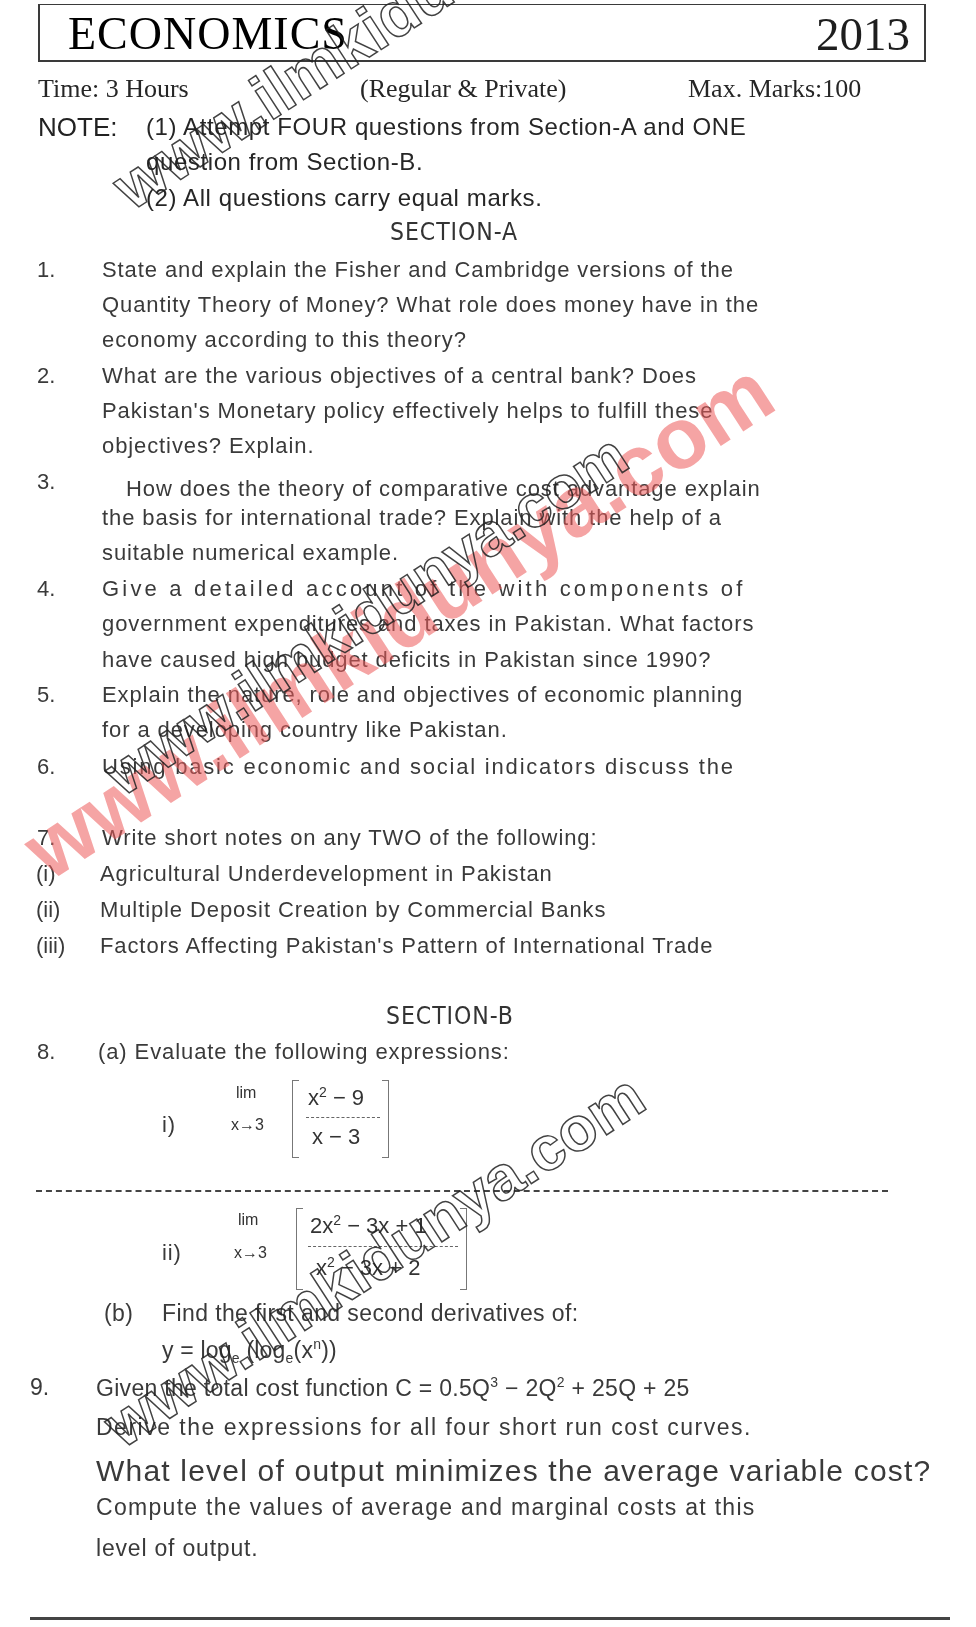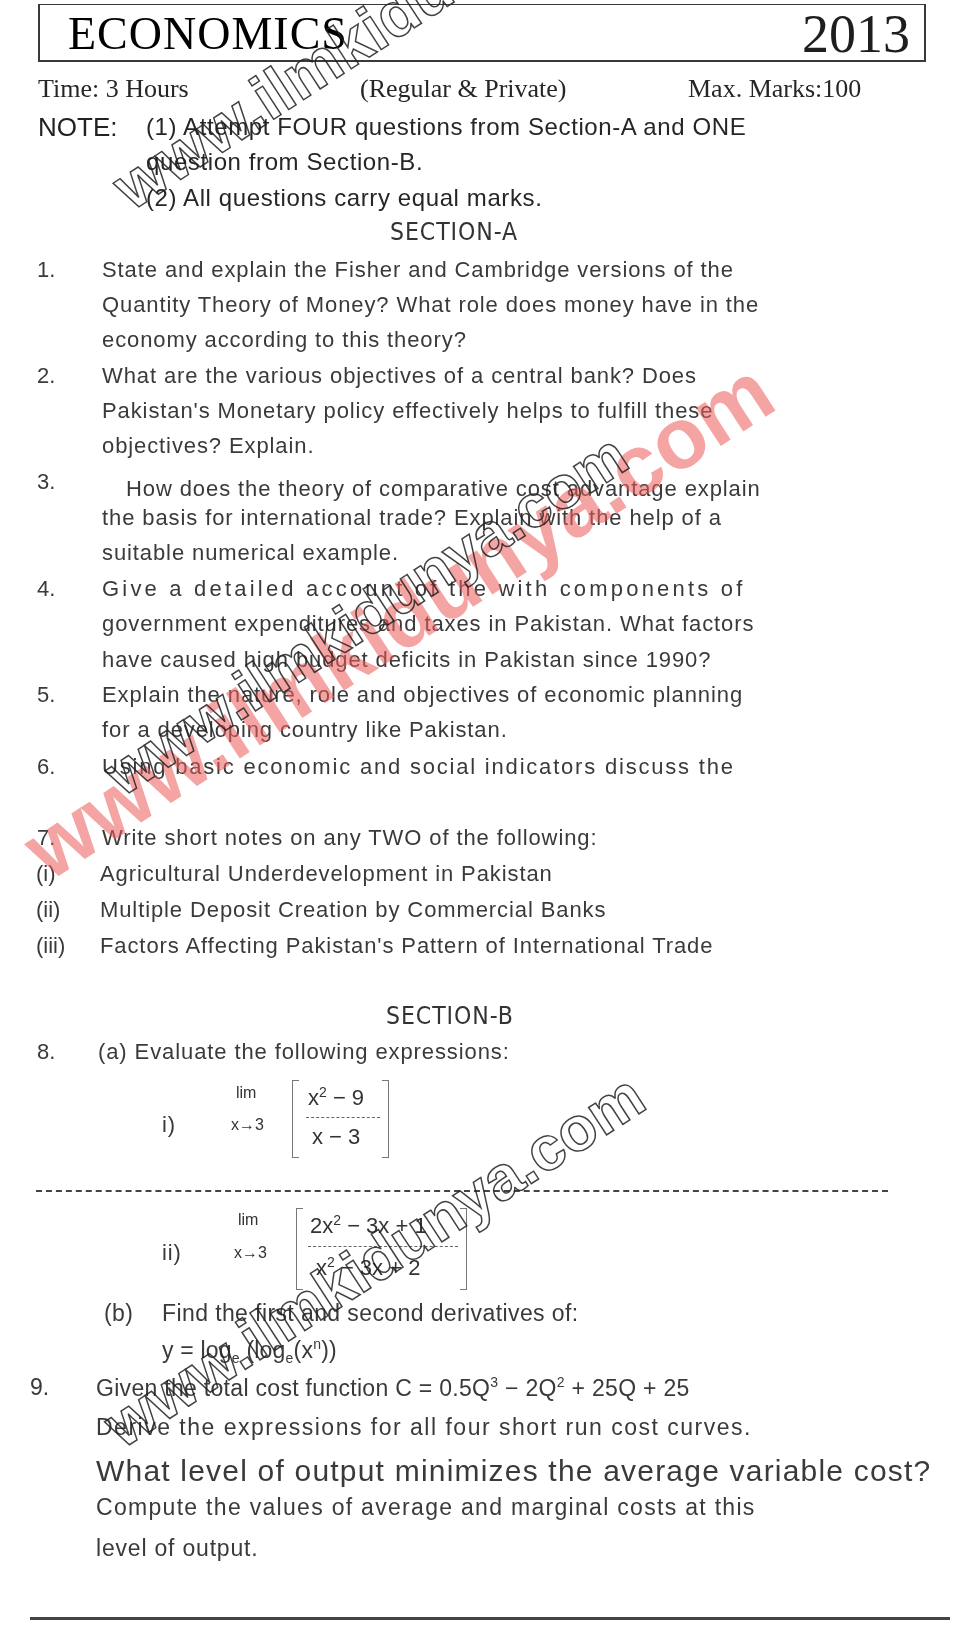--- a/index.html
+++ b/index.html
@@ -16,21 +16,21 @@
     border: 2px solid #3a3a3a; border-top-width: 1px; box-sizing: border-box;
   }
   .subject {
     position: absolute; left: 28px; top: 2px;
     font-family: "Liberation Serif", "DejaVu Serif", serif;
     font-size: 46px; letter-spacing: 1px; color: #000000; line-height: 54px;
   }
   .year {
     position: absolute; right: 14px; top: 2px;
     font-family: "Liberation Serif", "DejaVu Serif", serif;
-    font-size: 54px; color: #1e1e1e; line-height: 54px;
+    font-size: 47px; color: #1e1e1e; line-height: 54px;
   }
   .meta {
     position: absolute; top: 74px; font-size: 26px; color: #262626;
     font-family: "Liberation Serif", "DejaVu Serif", serif;
   }
   .note-label {
     position: absolute; left: 38px; top: 112px; font-size: 26px; color: #222;
     font-family: "Liberation Sans Narrow", "Liberation Sans", sans-serif;
   }
   .note-line { position: absolute; font-size: 24px; color: #262626; letter-spacing: 0.6px; }

